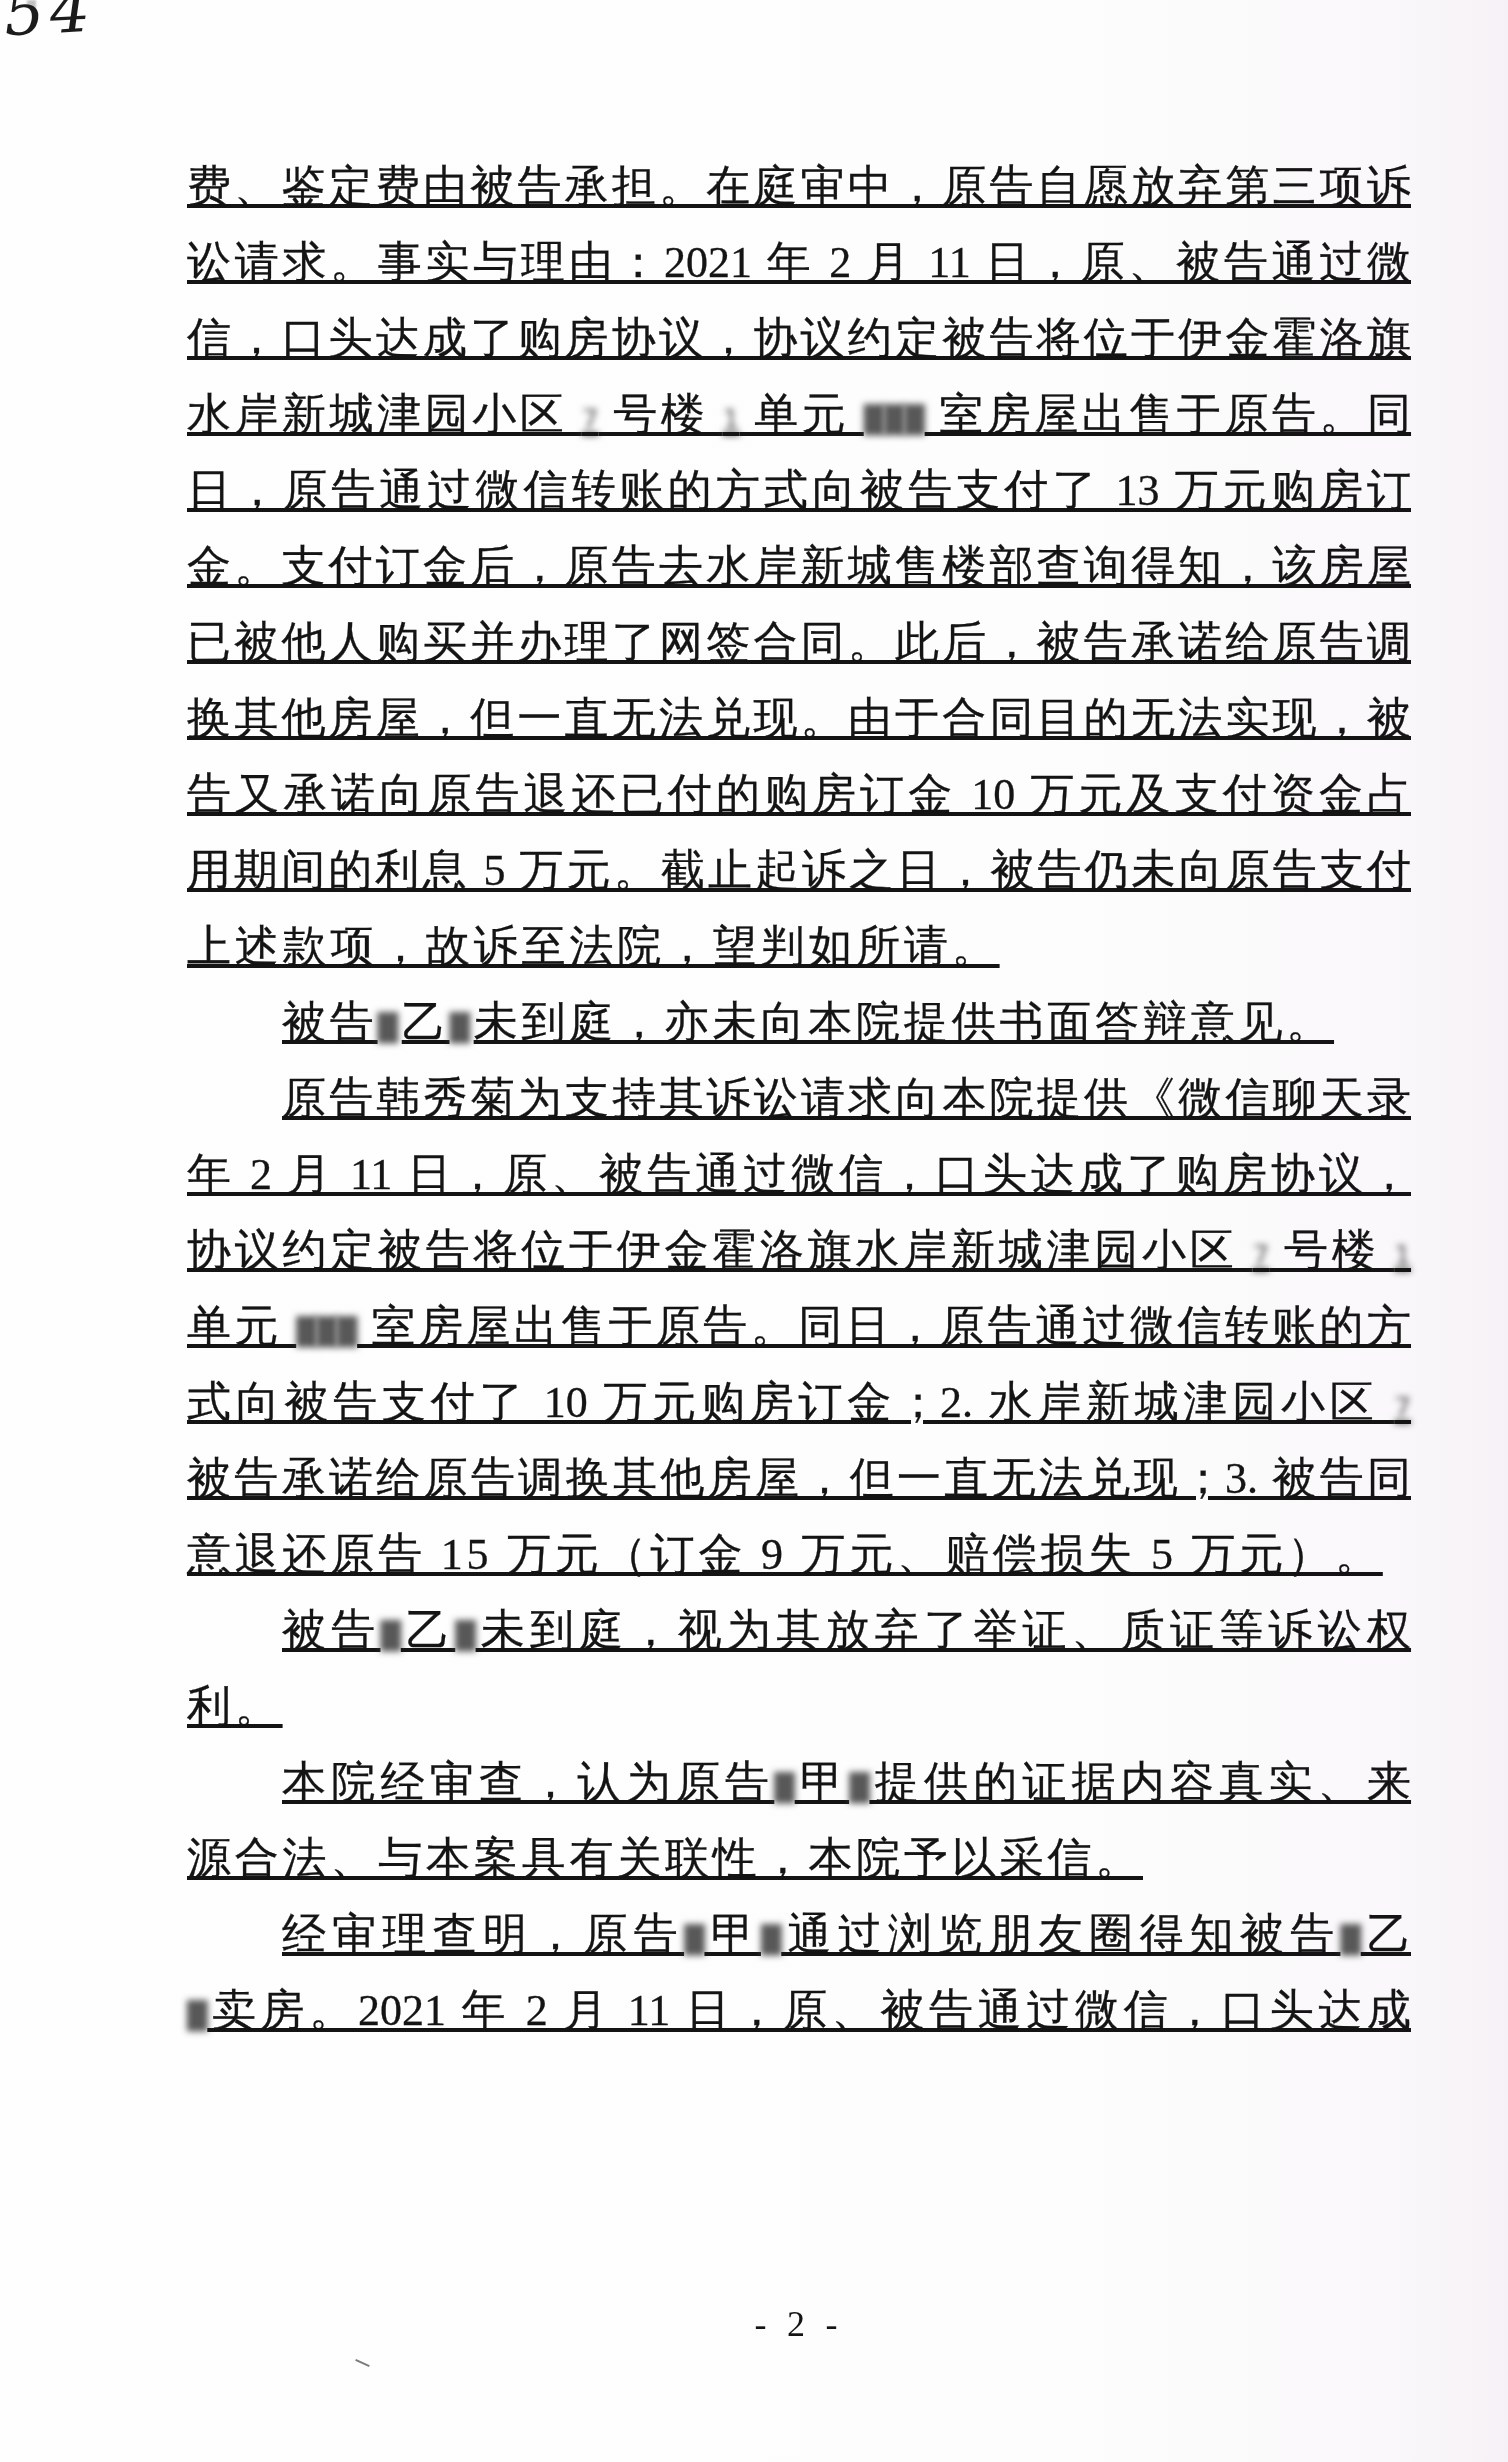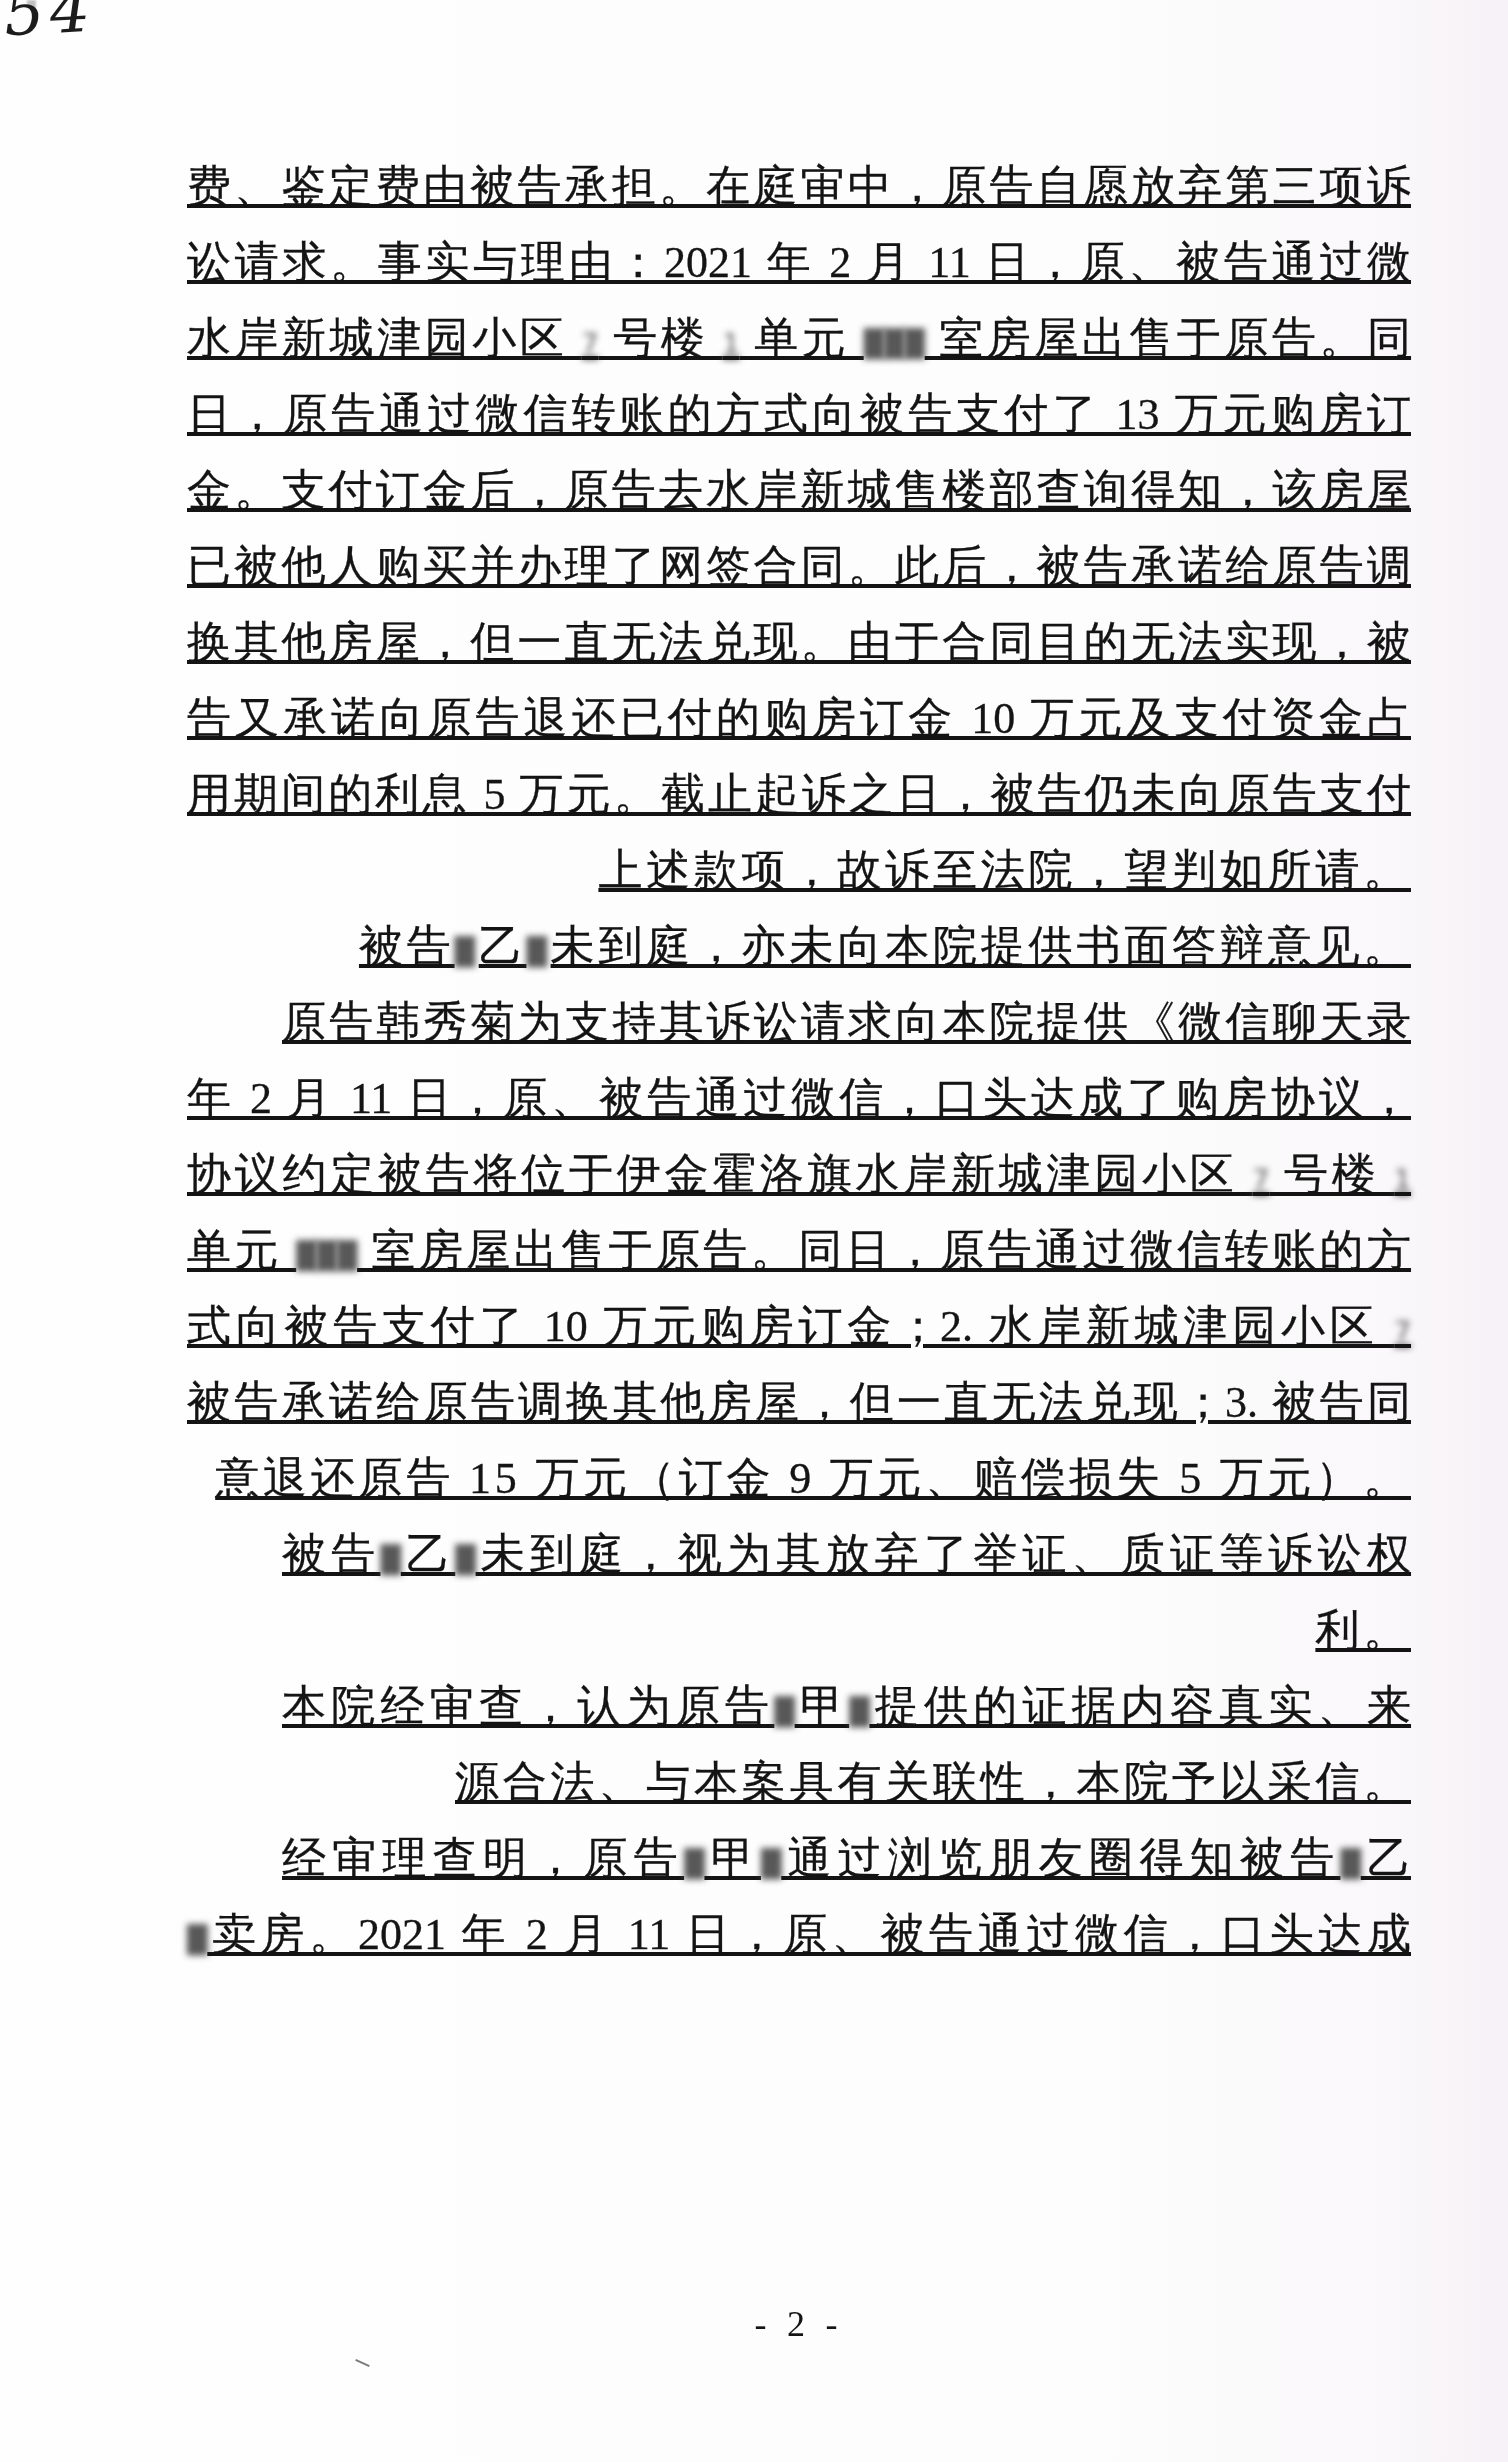--- a/index.html
+++ b/index.html
@@ -55,21 +55,21 @@
     .line.indent {
       padding-left: 95px;
     }
     .line.full {
       text-align: justify;
       text-align-last: justify;
       text-justify: inter-character;
       letter-spacing: 0;
     }
     .line.last {
-      text-align: right;
+      text-align: left;
       letter-spacing: 3.8px;
     }
     .redacted {
       font-family: "DejaVu Sans", sans-serif;
       font-size: 0.6em;
       color: transparent;
       -webkit-text-stroke: 0;
       text-shadow: 0 0 6.6px rgba(70, 70, 70, 0.9);
     }
     .page-number {
@@ -99,20 +99,21 @@
 <body>
 
 <div class="scan-smudge"></div>
 <div class="margin-note">54</div>
 
 <div class="text-block">
 
   <div>
     <div class="line full"><span>费、鉴定费由被告承担。在庭审中，原告自愿放弃第三项诉</span></div>
     <div class="line full"><span>讼请求。事实与理由：2021 年 2 月 11 日，原、被告通过微</span></div>
+    <div class="line full"><span>信，口头达成了购房协议，协议约定被告将位于伊金霍洛旗</span></div>
     <div class="line full"><span>水岸新城津园小区 </span><span class="redacted">7</span><span> 号楼 </span><span class="redacted">1</span><span> 单元 </span><span class="redacted">███</span><span> 室房屋出售于原告。同</span></div>
     <div class="line full"><span>日，原告通过微信转账的方式向被告支付了 13 万元购房订</span></div>
     <div class="line full"><span>金。支付订金后，原告去水岸新城售楼部查询得知，该房屋</span></div>
     <div class="line full"><span>已被他人购买并办理了网签合同。此后，被告承诺给原告调</span></div>
     <div class="line full"><span>换其他房屋，但一直无法兑现。由于合同目的无法实现，被</span></div>
     <div class="line full"><span>告又承诺向原告退还已付的购房订金 10 万元及支付资金占</span></div>
     <div class="line full"><span>用期间的利息 5 万元。截止起诉之日，被告仍未向原告支付</span></div>
     <div class="line last"><span>上述款项，故诉至法院，望判如所请。</span></div>
   </div>
 

